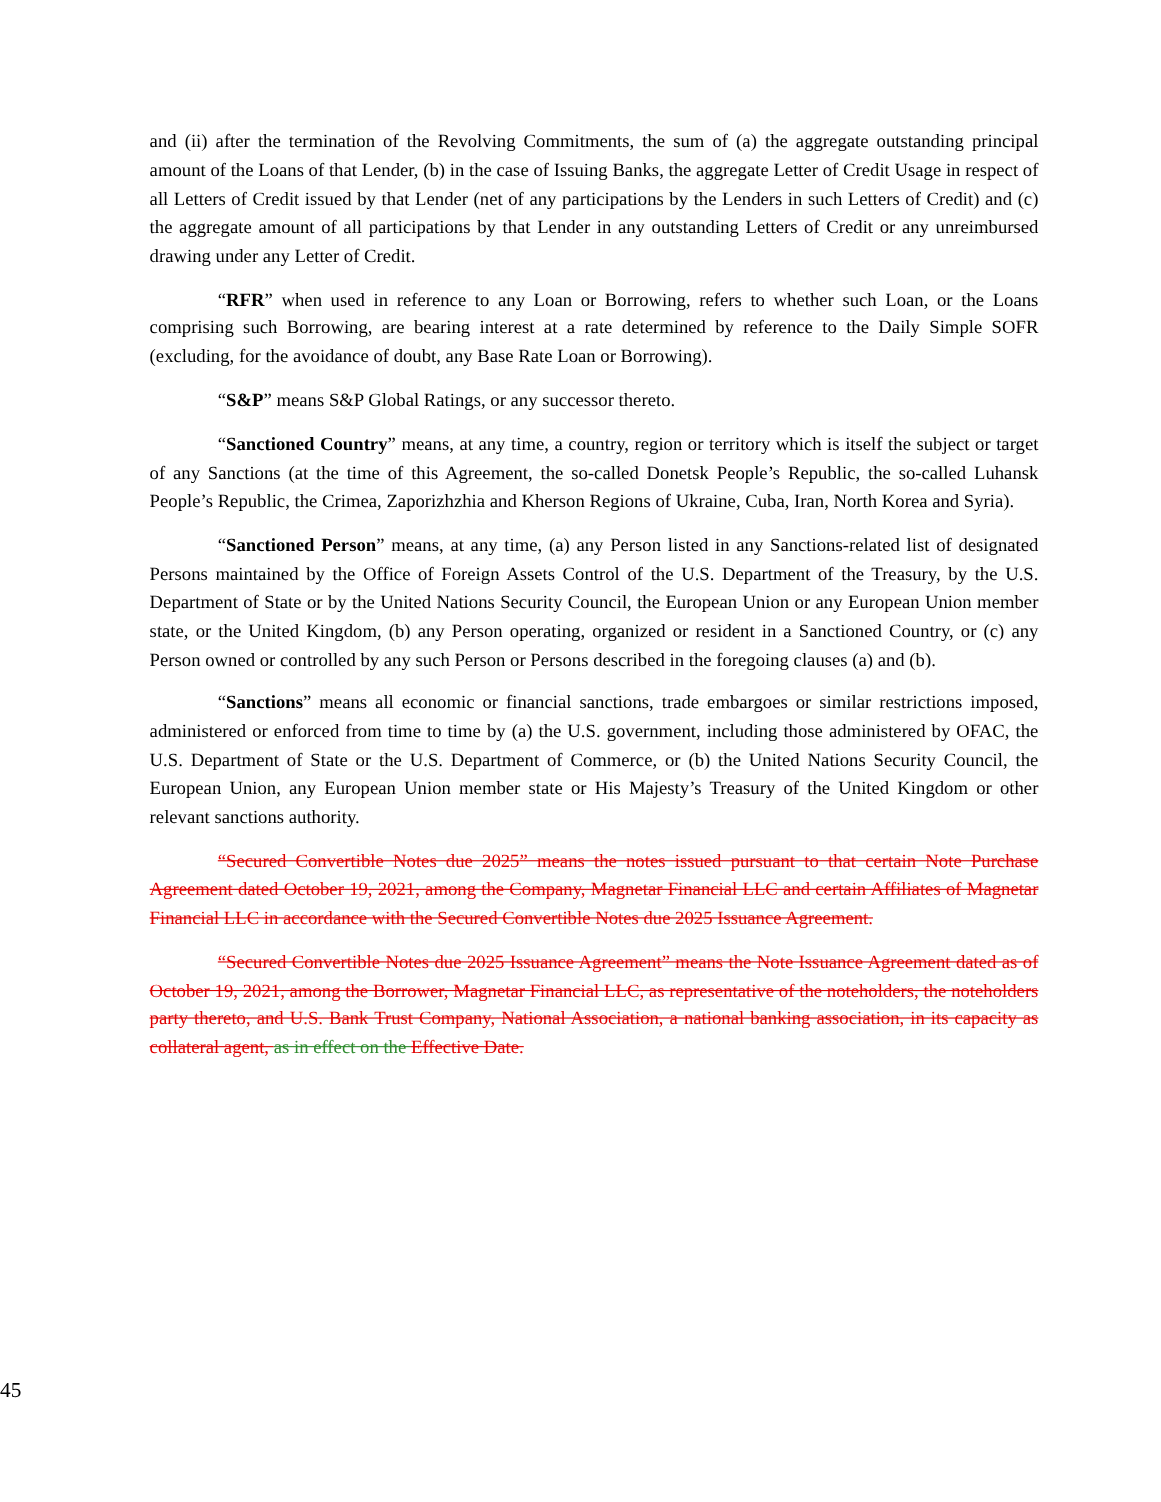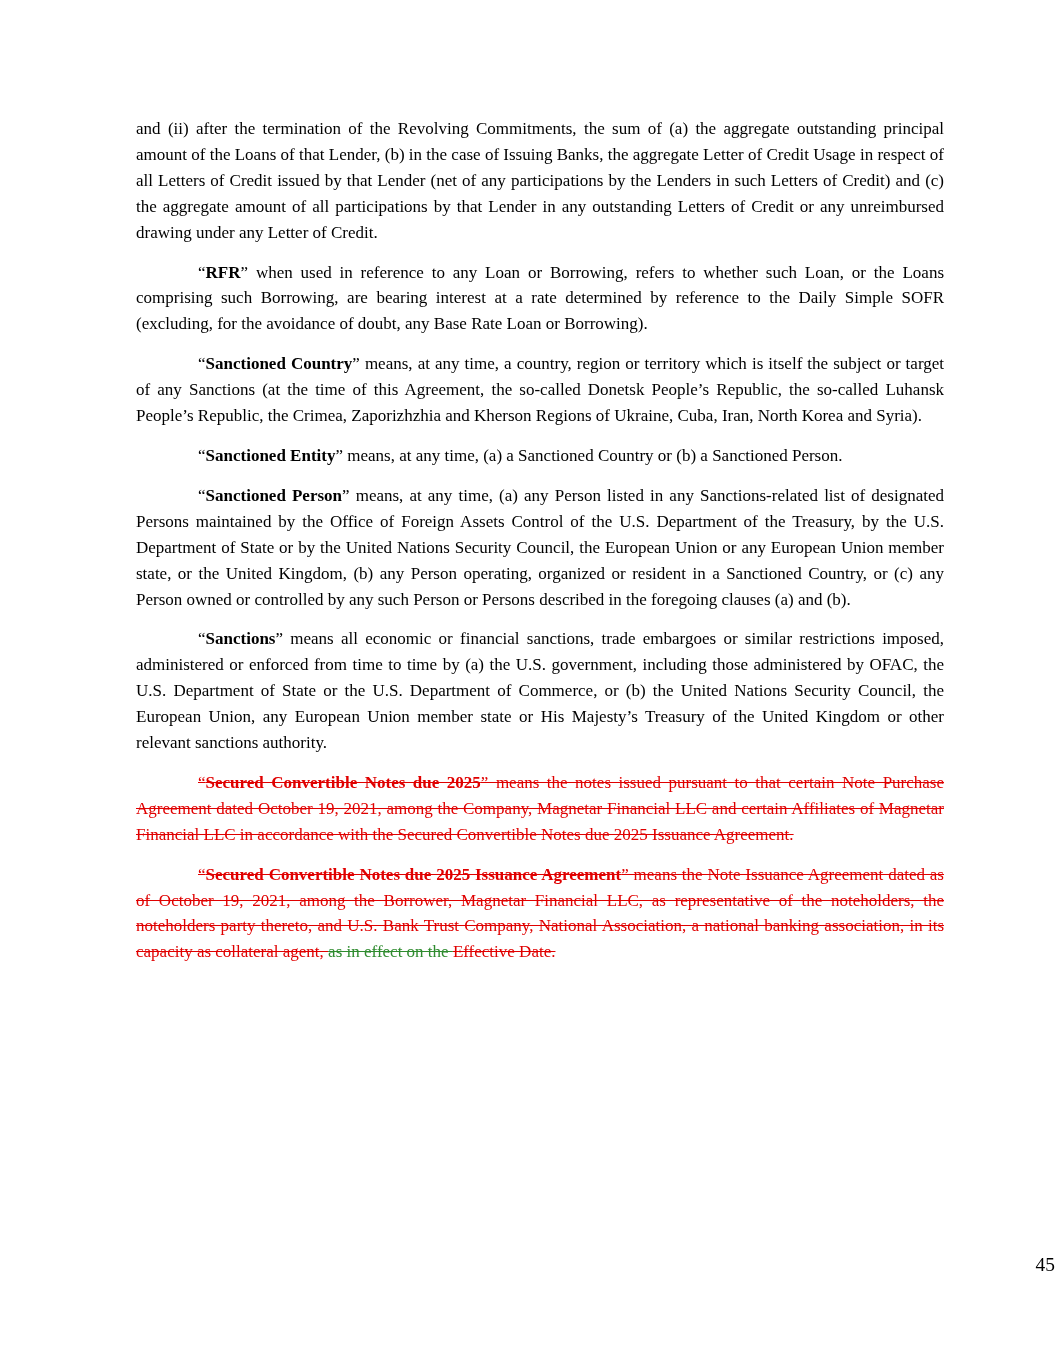--- a/index.html
+++ b/index.html
@@ -34,45 +34,45 @@
   }
   .normal { color: #000000; }
   .bold { font-weight: bold; margin-top: 22px; }
   .red-strike {
     color: var(--deleted-red, #e00000);
     text-decoration: line-through;
   }
   .red-strike-bold {
     color: var(--deleted-red, #e00000);
     text-decoration: line-through;
-    font-weight: bold;
+    font-weight: normal;
   }
   .green-strike {
     color: var(--inserted-green, #2e8b2e);
     text-decoration: line-through;
   }
   .page-footer {
     position: absolute;
     left: 0;
     top: 1252px;
     width: 100%;
-    text-align: right;
+    text-align: left;
     font-size: 19.4px;
     line-height: 25.9px;
   }
 </style>
 </head>
 <body>
 
 <div class="page">
   <main class="content" id="content">
       <p class="para no-indent"><span class="normal">and (ii) after the termination of the Revolving Commitments, the sum of (a) the aggregate outstanding principal amount of the Loans of that Lender, (b) in the case of Issuing Banks, the aggregate Letter of Credit Usage in respect of all Letters of Credit issued by that Lender (net of any participations by the Lenders in such Letters of Credit) and (c) the aggregate amount of all participations by that Lender in any outstanding Letters of Credit or any unreimbursed drawing under any Letter of Credit.</span></p>
       <p class="para"><span class="normal">“</span><span class="bold">RFR</span><span class="normal">” when used in reference to any Loan or Borrowing, refers to whether such Loan, or the Loans comprising such Borrowing, are bearing interest at a rate determined by reference to the Daily Simple SOFR (excluding, for the avoidance of doubt, any Base Rate Loan or Borrowing).</span></p>
+      <p class="para"><span class="normal">“</span><span class="bold">S&amp;P</span><span class="normal">” means S&amp;P Global Ratings, or any successor thereto.</span></p>
       <p class="para"><span class="normal">“</span><span class="bold">Sanctioned Country</span><span class="normal">” means, at any time, a country, region or territory which is itself the subject or target of any Sanctions (at the time of this Agreement, the so-called Donetsk People’s Republic, the so-called Luhansk People’s Republic, the Crimea, Zaporizhzhia and Kherson Regions of Ukraine, Cuba, Iran, North Korea and Syria).</span></p>
-      <p class="para"><span class="normal">“</span><span class="bold">Sanctioned Entity</span><span class="normal">” means, at any time, (a) a Sanctioned Country or (b) a Sanctioned Person.</span></p>
       <p class="para"><span class="normal">“</span><span class="bold">Sanctioned Person</span><span class="normal">” means, at any time, (a) any Person listed in any Sanctions-related list of designated Persons maintained by the Office of Foreign Assets Control of the U.S. Department of the Treasury, by the U.S. Department of State or by the United Nations Security Council, the European Union or any European Union member state, or the United Kingdom, (b) any Person operating, organized or resident in a Sanctioned Country, or (c) any Person owned or controlled by any such Person or Persons described in the foregoing clauses (a) and (b).</span></p>
       <p class="para"><span class="normal">“</span><span class="bold">Sanctions</span><span class="normal">” means all economic or financial sanctions, trade embargoes or similar restrictions imposed, administered or enforced from time to time by (a) the U.S. government, including those administered by OFAC, the U.S. Department of State or the U.S. Department of Commerce, or (b) the United Nations Security Council, the European Union, any European Union member state or His Majesty’s Treasury of the United Kingdom or other relevant sanctions authority.</span></p>
       <p class="para"><span class="red-strike">“</span><span class="red-strike-bold">Secured Convertible Notes due 2025</span><span class="red-strike">” means the notes issued pursuant to that certain Note Purchase Agreement dated October 19, 2021, among the Company, Magnetar Financial LLC and certain Affiliates of Magnetar Financial LLC in accordance with the Secured Convertible Notes due 2025 Issuance Agreement.</span></p>
       <p class="para"><span class="red-strike">“</span><span class="red-strike-bold">Secured Convertible Notes due 2025 Issuance Agreement</span><span class="red-strike">” means the Note Issuance Agreement dated as of October 19, 2021, among the Borrower, Magnetar Financial LLC, as representative of the noteholders, the noteholders party thereto, and U.S. Bank Trust Company, National Association, a national banking association, in its capacity as collateral agent, </span><span class="green-strike">as in effect on the </span><span class="red-strike">Effective Date.</span></p>
     </main>
   <footer class="page-footer">
     <span>45</span>
   </footer>
 </div>
 

